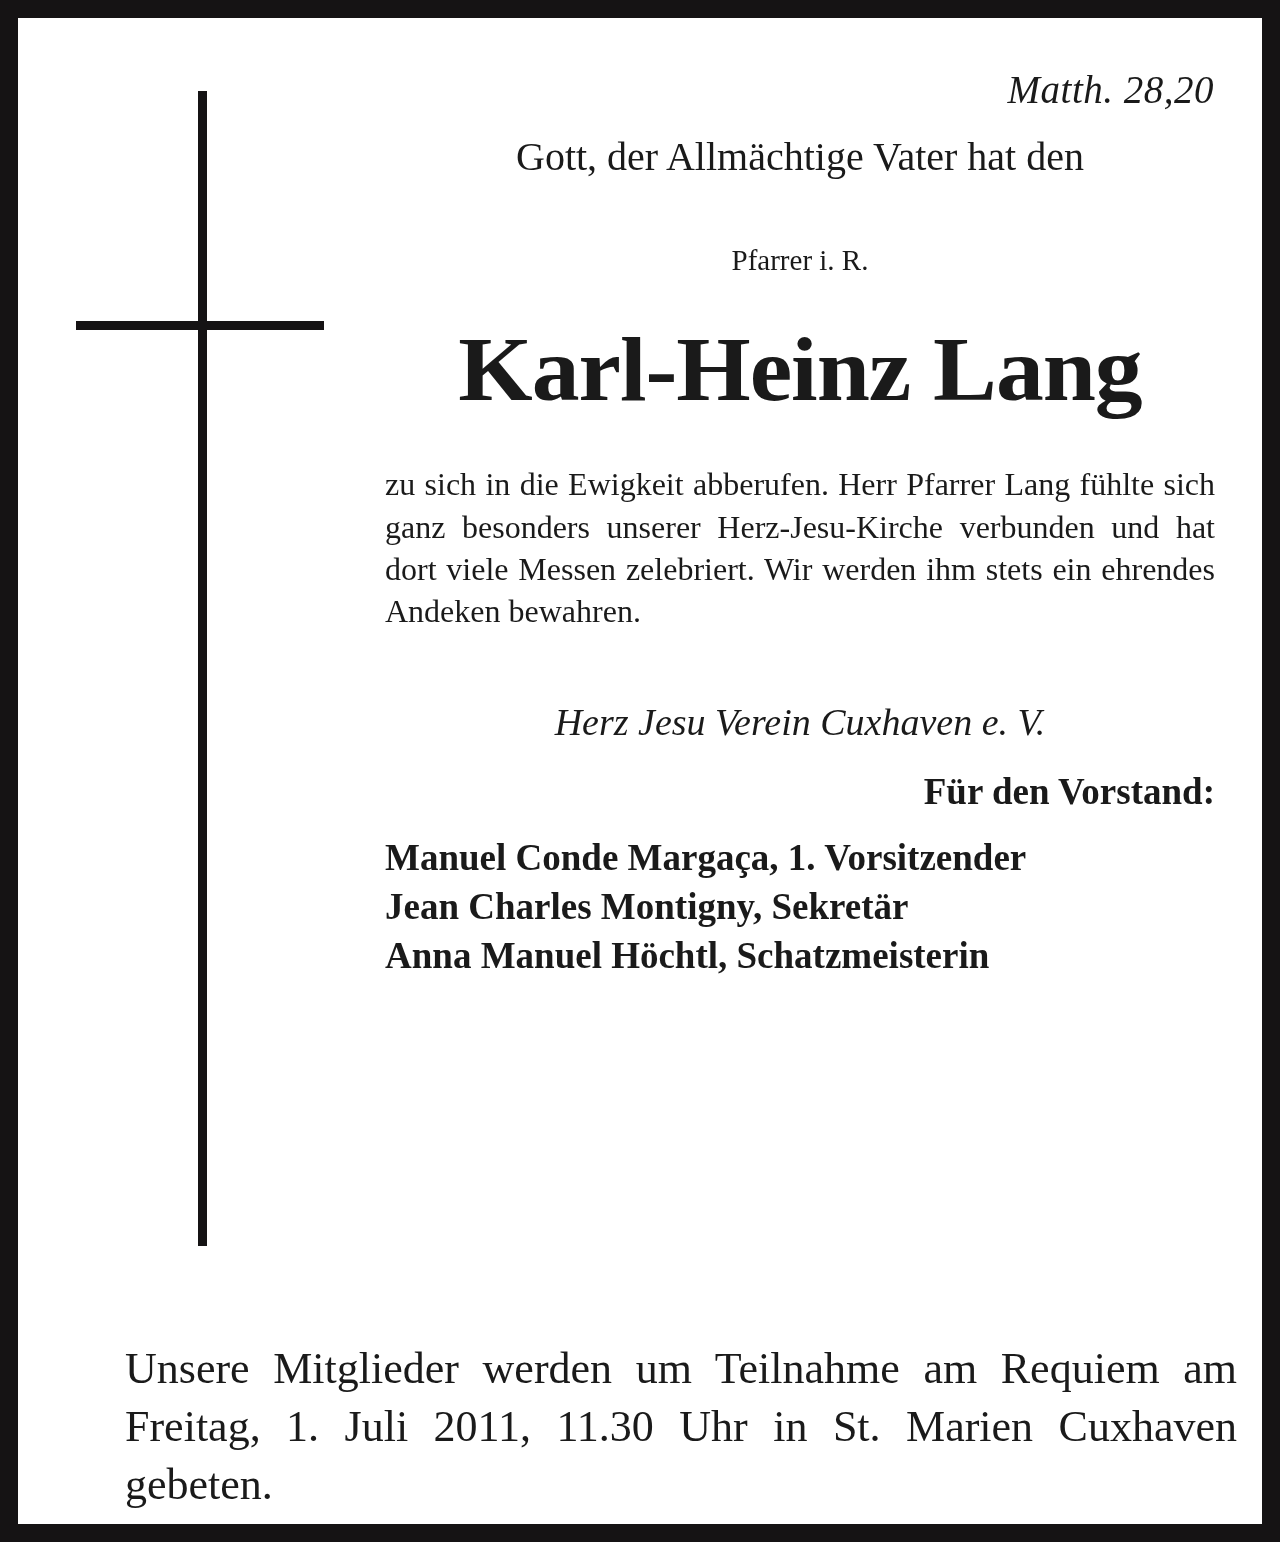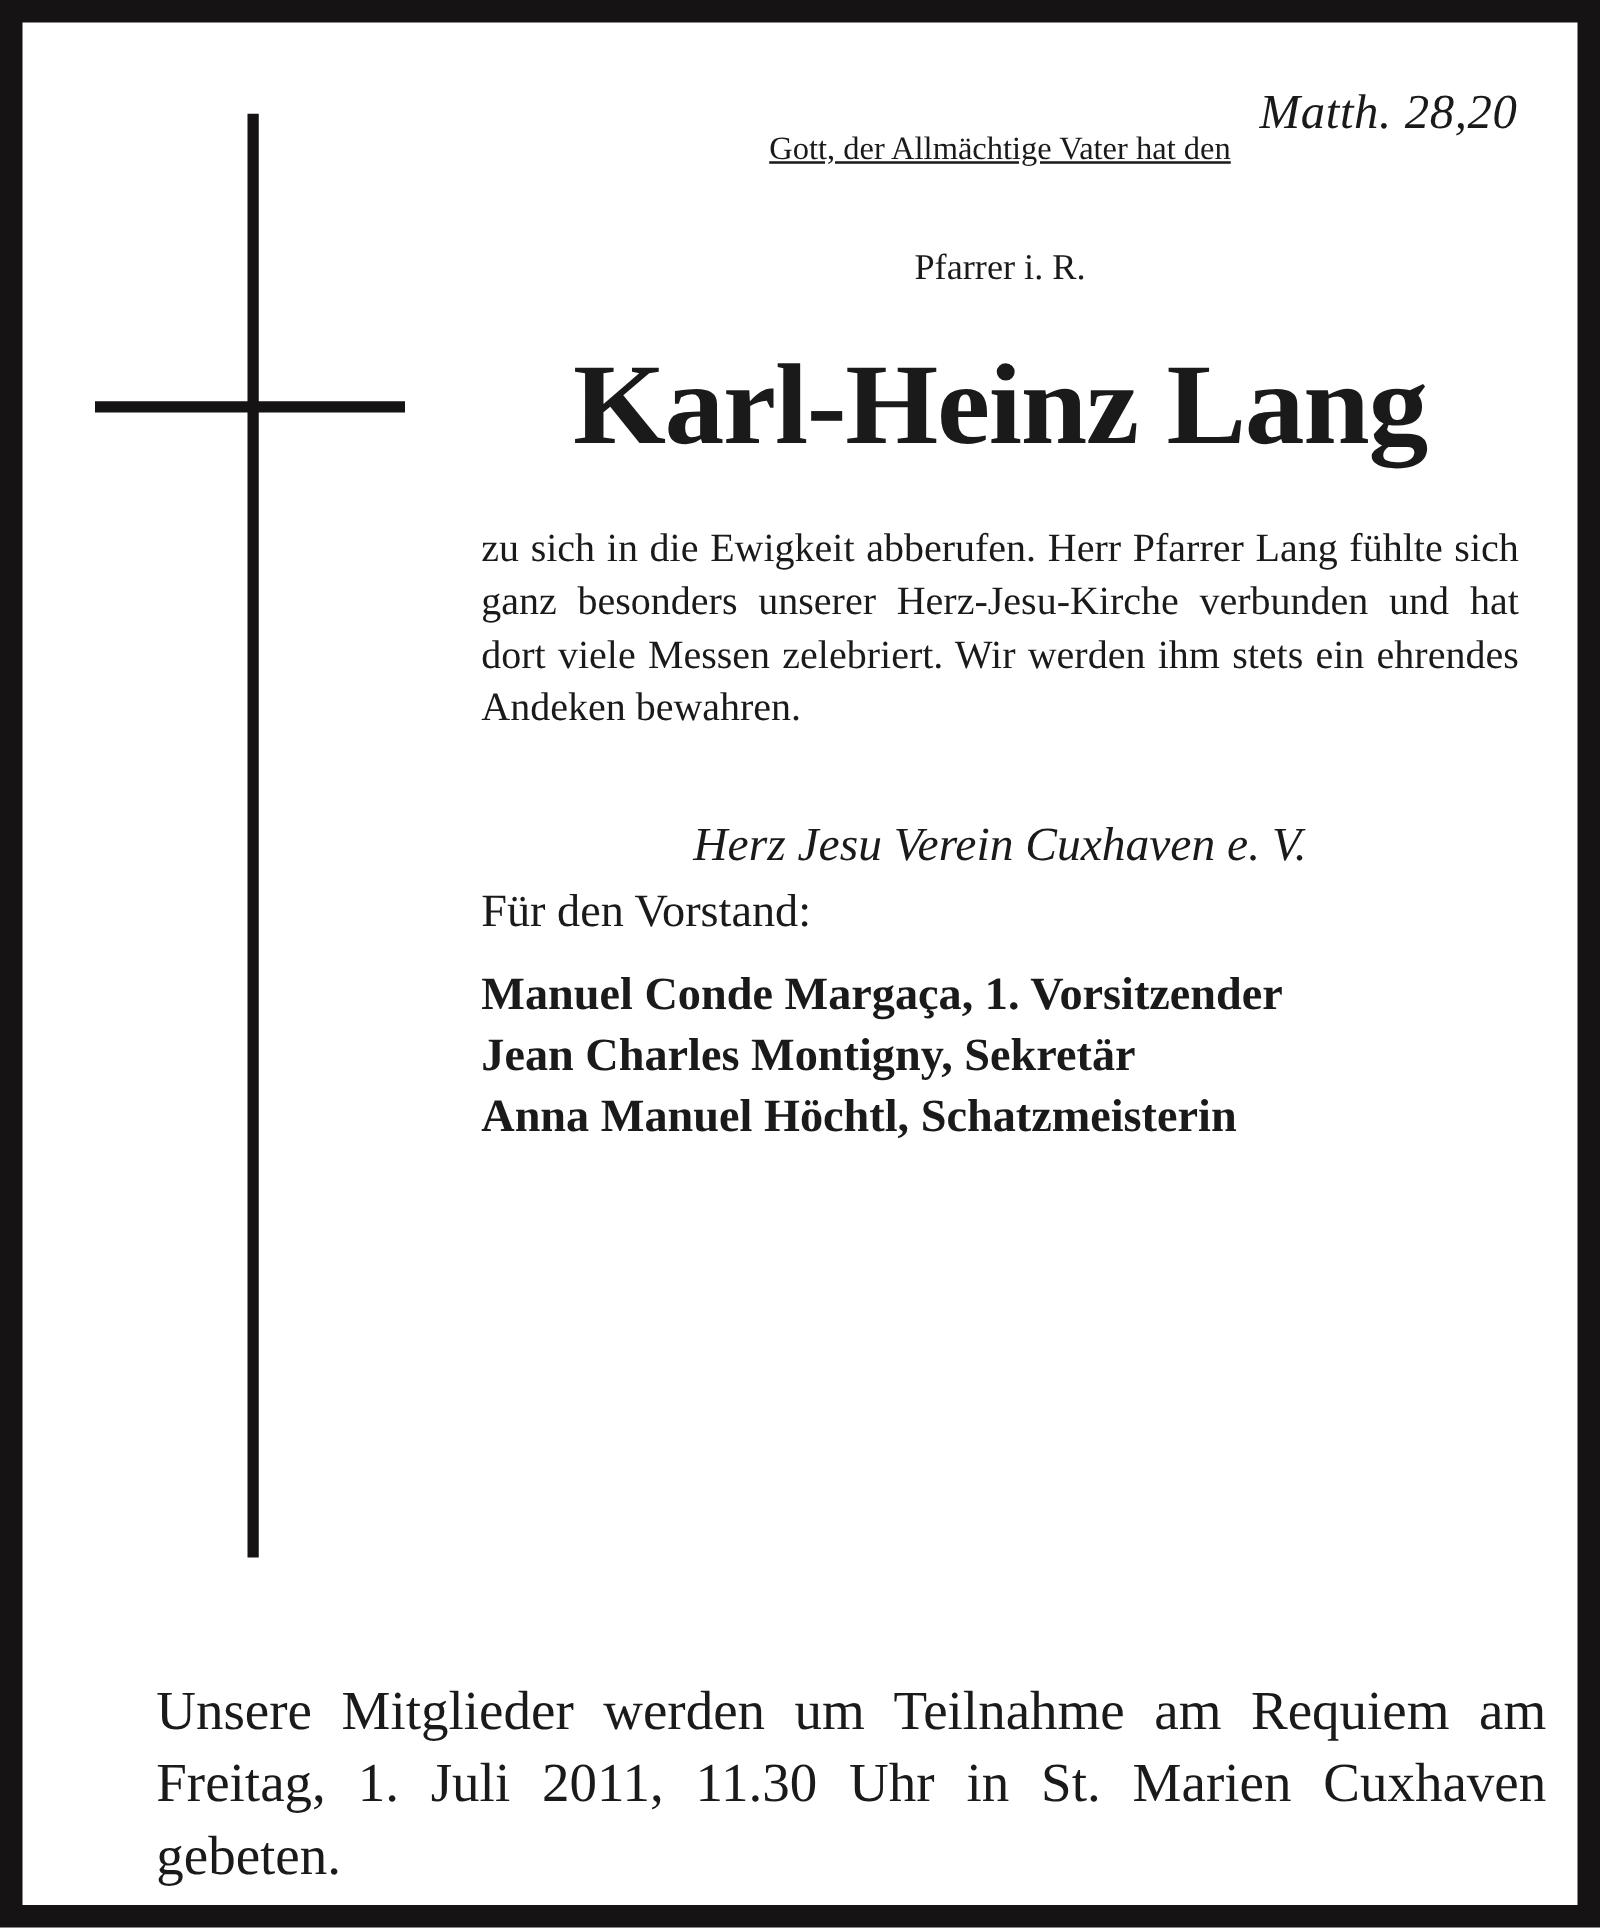--- a/index.html
+++ b/index.html
@@ -75,25 +75,24 @@
   
   .column {
     position: absolute;
     left: 367px;
     top: 0;
     width: 830px;
   }
 
   .lead {
     text-align: center;
-    font-size: 26px;
+    font-size: 40px;
     line-height: 1.15;
-    margin-top: 86px;
+    margin-top: 116px;
     white-space: nowrap;
-    text-decoration: underline;
   }
   .role {
     text-align: center;
     font-size: 29px;
     line-height: 1.15;
     margin-top: 64px;
     white-space: nowrap;
   }
 
   .deceased-name {
@@ -118,25 +117,25 @@
 
   .association {
     text-align: center;
     font-size: 38px;
     line-height: 1.2;
     margin-top: 68px;
     white-space: nowrap;
     font-style: italic;
   }
   .board-label {
-    text-align: left;
-    font-weight: normal;
+    text-align: right;
+    font-weight: bold;
     font-size: 37px;
     line-height: 1.2;
-    margin-top: 8px;
+    margin-top: 24px;
     white-space: nowrap;
   }
   .board-list {
     margin-top: 20px;
   }
   .board-member {
     font-weight: bold;
     font-size: 37px;
     line-height: 1.32;
     white-space: nowrap;

